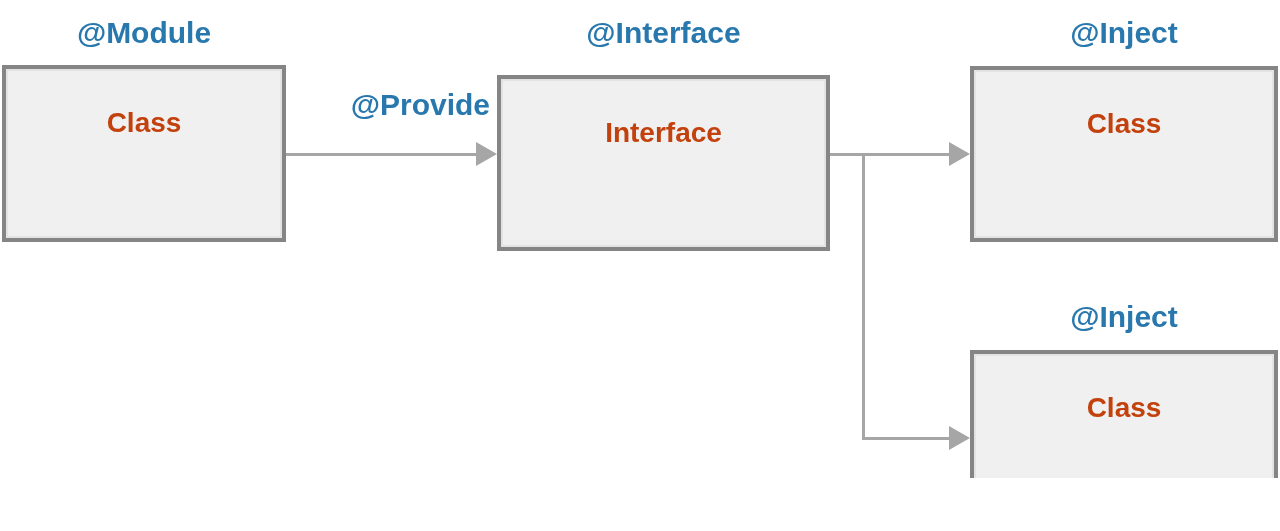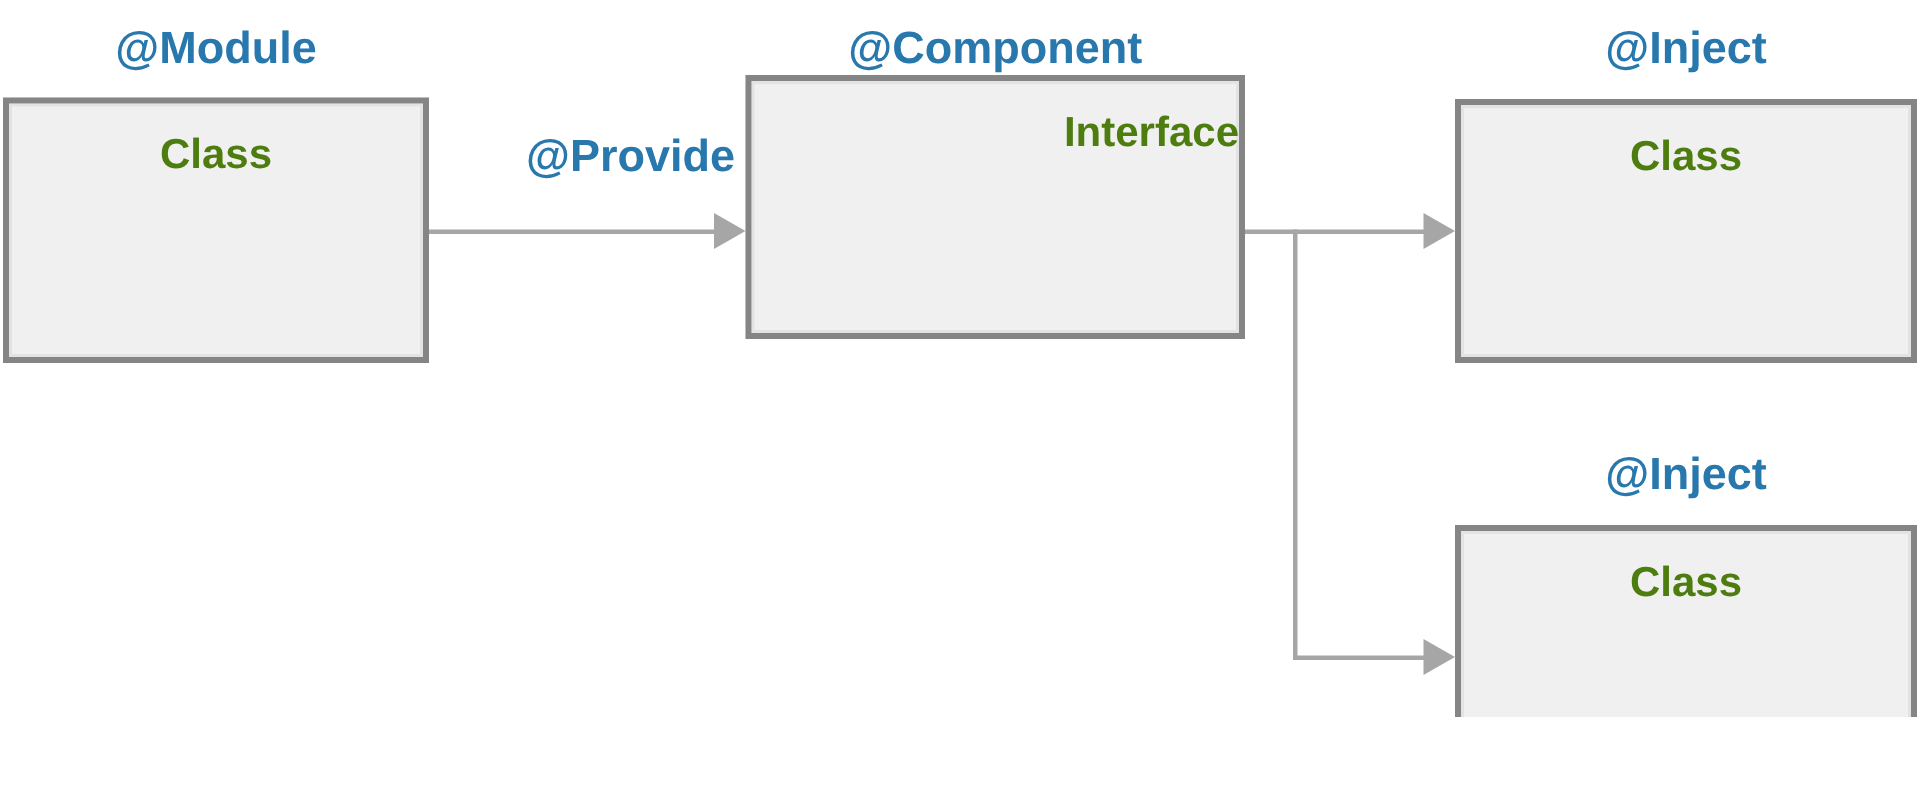--- a/index.html
+++ b/index.html
@@ -36,27 +36,28 @@
     box-sizing: border-box;
     background: #f0f0f0;
     border: 4px solid #858585;
     box-shadow: inset 0 0 0 2px #e3e3e3;
     display: flex;
     justify-content: center;
     align-items: flex-start;
     padding-top: 18px;
   }
   .node-label {
-    color: #4d7c0f;
+    color: #c2410c;
     font-size: 28px;
     font-weight: 700;
     line-height: 1.15;
+    margin-top: 20px;
   }
   .box-module    { left: 2px;   top: 65px;  width: 284px; height: 177px; }
-  .box-component { left: 497px; top: 50px;  width: 333px; height: 176px; justify-content: flex-end; }
+  .box-component { left: 497px; top: 75px;  width: 333px; height: 176px; }
   .box-inject-top{ left: 970px; top: 66px;  width: 308px; height: 176px; }
   .box-inject-bot{ left: 970px; top: 350px; width: 308px; height: 176px; }
 
   
   .line {
     position: absolute;
     background: #a6a6a6;
   }
   .line-provide    { left: 286px; top: 153px; width: 193px; height: 3px; }
   .line-comp-right { left: 830px; top: 153px; width: 122px; height: 3px; }
@@ -86,21 +87,21 @@
     line-height: 38px;
   }
   .edge-label-provide { left: 290px; top: 86px; width: 200px; }
 </style>
 </head>
 <body>
 
 <div class="canvas">
 
   <div class="annotation ann-module">@Module</div>
-  <div class="annotation ann-component">@Component</div>
+  <div class="annotation ann-component">@Interface</div>
   <div class="annotation ann-inject-top">@Inject</div>
   <div class="annotation ann-inject-bot">@Inject</div>
 
   <div class="node box-module">
     <span class="node-label">Class</span>
   </div>
   <div class="node box-component">
     <span class="node-label">Interface</span>
   </div>
   <div class="node box-inject-top">

